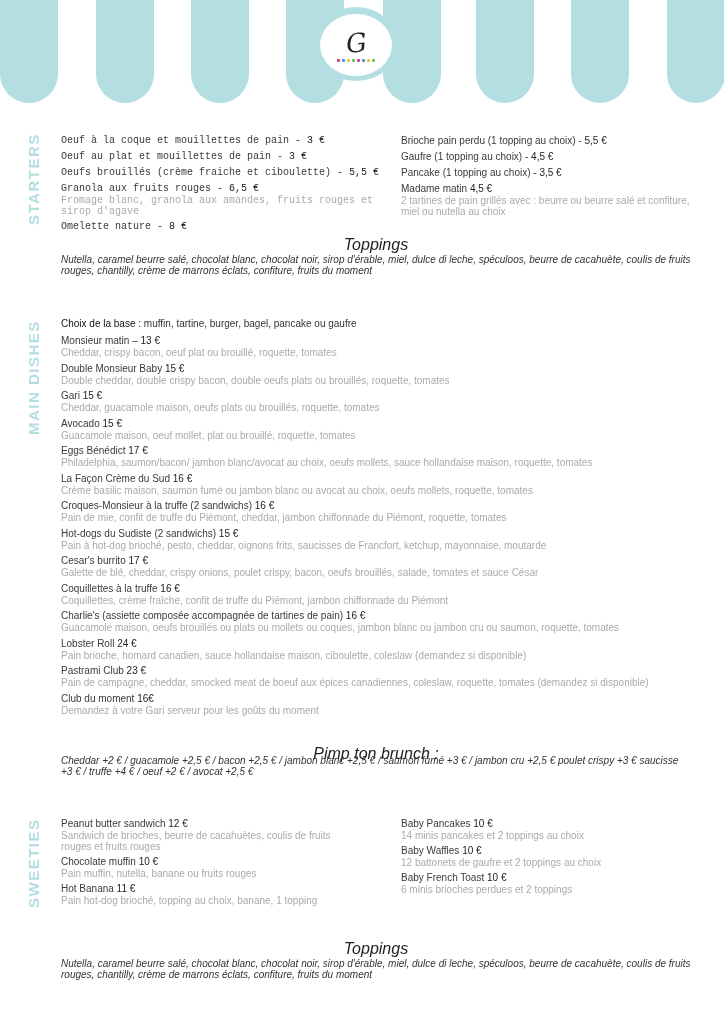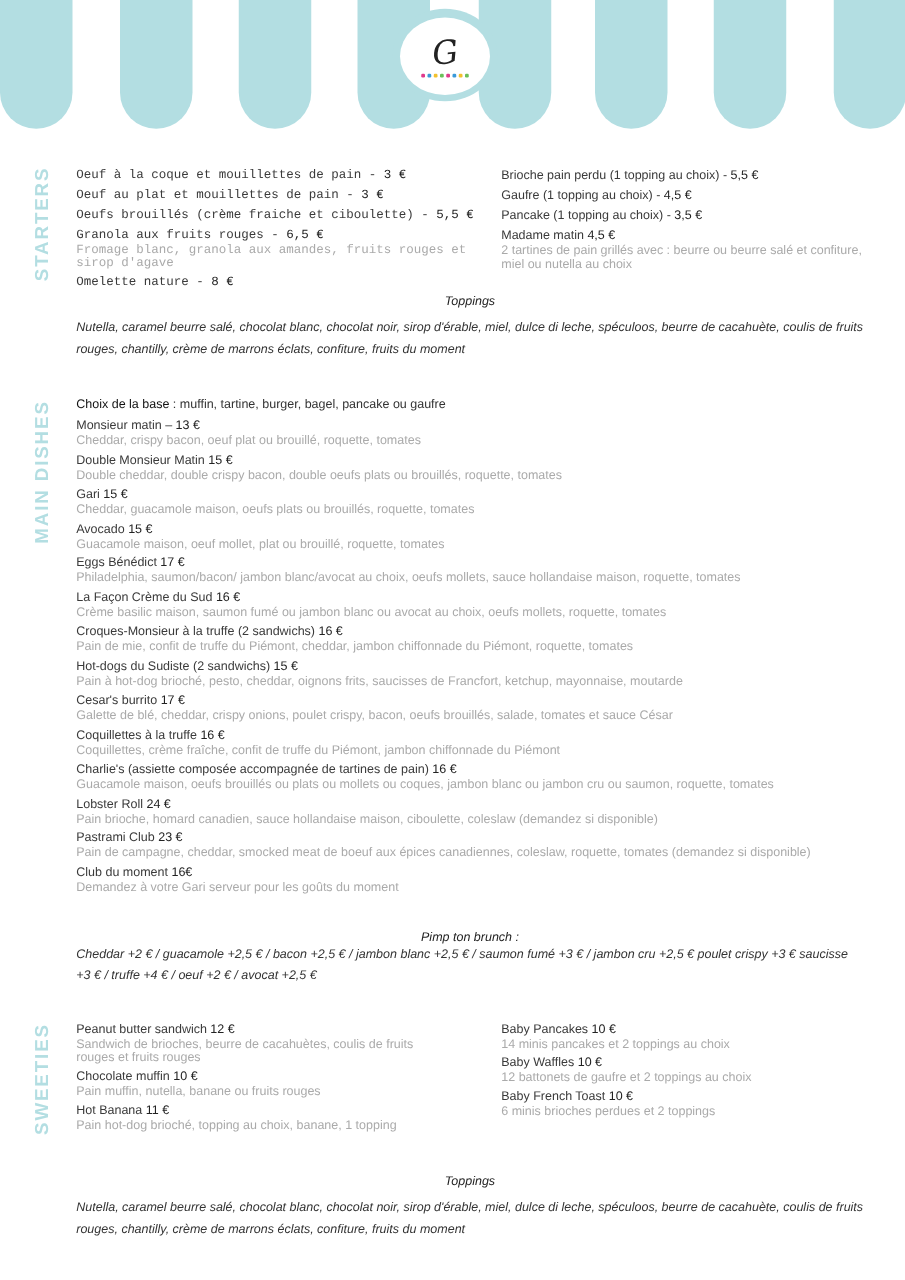--- a/index.html
+++ b/index.html
@@ -19,22 +19,22 @@
   .vlabel { position: absolute; left: 25px; width: 20px; color: #b3dee2; font-weight: bold; font-size: 15px; letter-spacing: 1.5px; writing-mode: vertical-rl; transform: rotate(180deg); text-align: center; white-space: nowrap; }
 
   .col { position: absolute; }
   .item { font-size: 10px; line-height: 12px; }
   .item .name { color: #3a3a3a; }
   .item .price { color: #222; }
   .item .desc { color: #aaaaaa; font-size: 10px; line-height: 11px; display: block; }
   .row { margin-bottom: 4.5px; }
   .row.tight { margin-bottom: 4px; }
 
-  .centered-title { position: absolute; left: 56px; width: 640px; text-align: center; font-style: italic; font-size: 10px; color: #222; }
-  .italic-text { position: absolute; left: 61px; width: 630px; font-style: italic; font-size: 10px; line-height: 17px; color: #333; }
+  .centered-title { position: absolute; left: 56px; width: 640px; text-align: center; font-style: italic; font-size: 16px; color: #222; }
+  .italic-text { position: absolute; left: 61px; width: 630px; font-style: italic; font-size: 10px; line-height: 11px; color: #333; }
   .choix { font-size: 10px; color: #333; }
   .choix b { font-weight: normal; color: #111; }
 </style>
 </head>
 <body>
 
 <div class="awning">
   <div class="stripe" style="left:0px"></div>
   <div class="stripe" style="left:96px"></div>
   <div class="stripe" style="left:191px"></div>
@@ -100,21 +100,21 @@
 <div class="italic-text" style="top:254px;">Nutella, caramel beurre salé, chocolat blanc, chocolat noir, sirop d'érable, miel, dulce di leche, spéculoos, beurre de cacahuète, coulis de fruits rouges, chantilly, crème de marrons éclats, confiture, fruits du moment</div>
 
 <div class="vlabel" style="top:320px;height:115px;">MAIN DISHES</div>
 
 <div class="col" style="left:61px;top:318px;width:640px;">
   <div class="choix row" style="margin-bottom:6px;">
     <b>Choix de la base</b><span> : muffin, tartine, burger, bagel, pancake ou gaufre</span>
   </div>
   <div id="main-items">
       <div class="item row"><span class="name">Monsieur matin – </span><span class="price">13 €</span><span class="desc">Cheddar, crispy bacon, oeuf plat ou brouillé, roquette, tomates</span></div>
-      <div class="item row"><span class="name">Double Monsieur Matin </span><span class="price">15 €</span><span class="desc">Double cheddar, double crispy bacon, double oeufs plats ou brouillés, roquette, tomates</span></div>
+      <div class="item row"><span class="name">Double Monsieur Baby </span><span class="price">15 €</span><span class="desc">Double cheddar, double crispy bacon, double oeufs plats ou brouillés, roquette, tomates</span></div>
       <div class="item row"><span class="name">Gari </span><span class="price">15 €</span><span class="desc">Cheddar, guacamole maison, oeufs plats ou brouillés, roquette, tomates</span></div>
       <div class="item row"><span class="name">Avocado </span><span class="price">15 €</span><span class="desc">Guacamole maison, oeuf mollet, plat ou brouillé, roquette, tomates</span></div>
       <div class="item row"><span class="name">Eggs Bénédict </span><span class="price">17 €</span><span class="desc">Philadelphia, saumon/bacon/ jambon blanc/avocat au choix, oeufs mollets, sauce hollandaise maison, roquette, tomates</span></div>
       <div class="item row"><span class="name">La Façon Crème du Sud </span><span class="price">16 €</span><span class="desc">Crème basilic maison, saumon fumé ou  jambon blanc ou avocat au choix, oeufs mollets, roquette, tomates</span></div>
       <div class="item row"><span class="name">Croques-Monsieur à la truffe (2 sandwichs) </span><span class="price">16 €</span><span class="desc">Pain de mie, confit de truffe du Piémont,  cheddar,  jambon chiffonnade du Piémont, roquette, tomates</span></div>
       <div class="item row"><span class="name">Hot-dogs du Sudiste (2 sandwichs) </span><span class="price">15 €</span><span class="desc">Pain à hot-dog brioché, pesto, cheddar, oignons frits, saucisses de Francfort, ketchup, mayonnaise, moutarde</span></div>
       <div class="item row"><span class="name">Cesar's burrito </span><span class="price">17 €</span><span class="desc">Galette de blé, cheddar, crispy onions, poulet crispy, bacon, oeufs brouillés, salade, tomates et sauce César</span></div>
       <div class="item row"><span class="name">Coquillettes à la truffe </span><span class="price">16 €</span><span class="desc">Coquillettes, crème fraîche, confit de truffe du Piémont,  jambon chiffonnade du Piémont</span></div>
       <div class="item row"><span class="name">Charlie's (assiette composée accompagnée de tartines de pain) </span><span class="price">16 €</span><span class="desc">Guacamole maison, oeufs brouillés ou plats ou mollets ou coques,  jambon blanc ou jambon cru ou saumon, roquette, tomates</span></div>
       <div class="item row"><span class="name">Lobster Roll </span><span class="price">24 €</span><span class="desc">Pain brioche, homard canadien, sauce hollandaise maison, ciboulette, coleslaw (demandez si disponible)</span></div>

